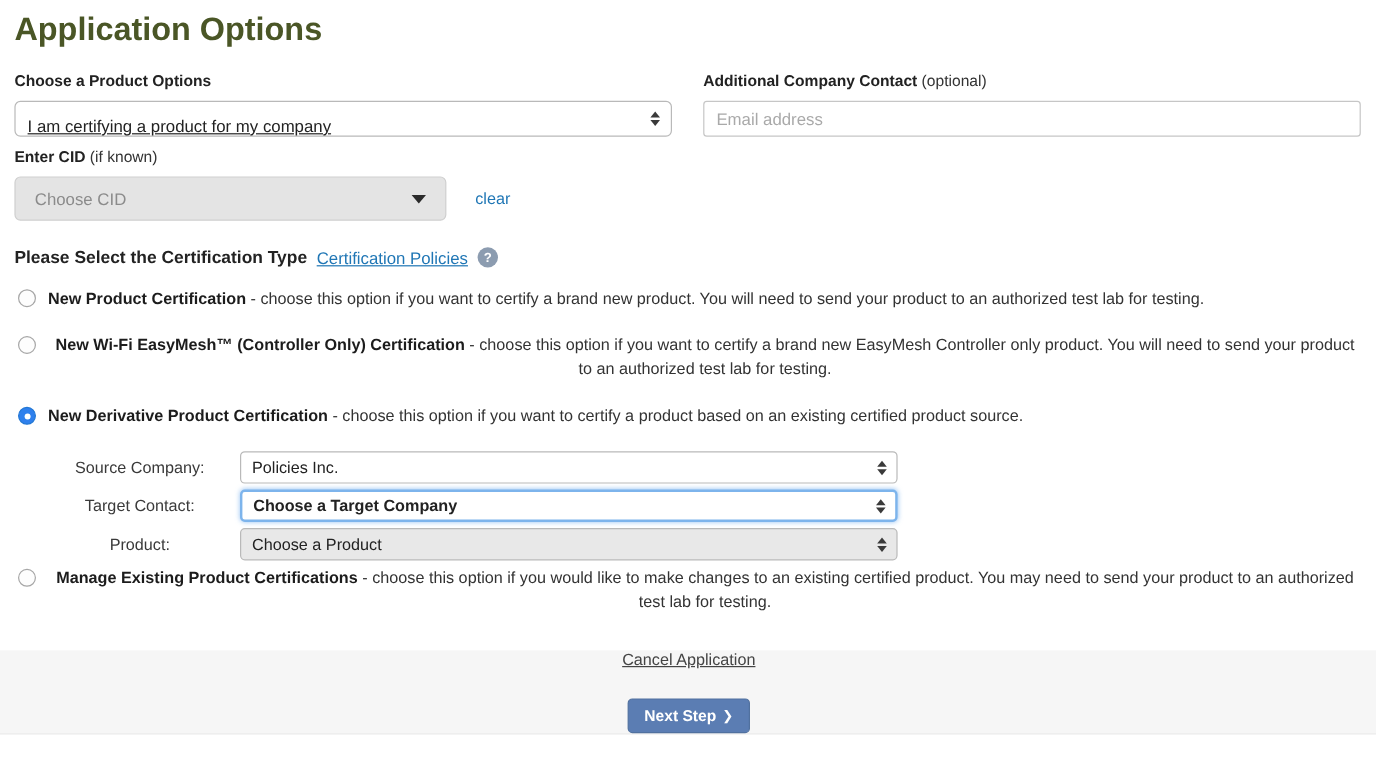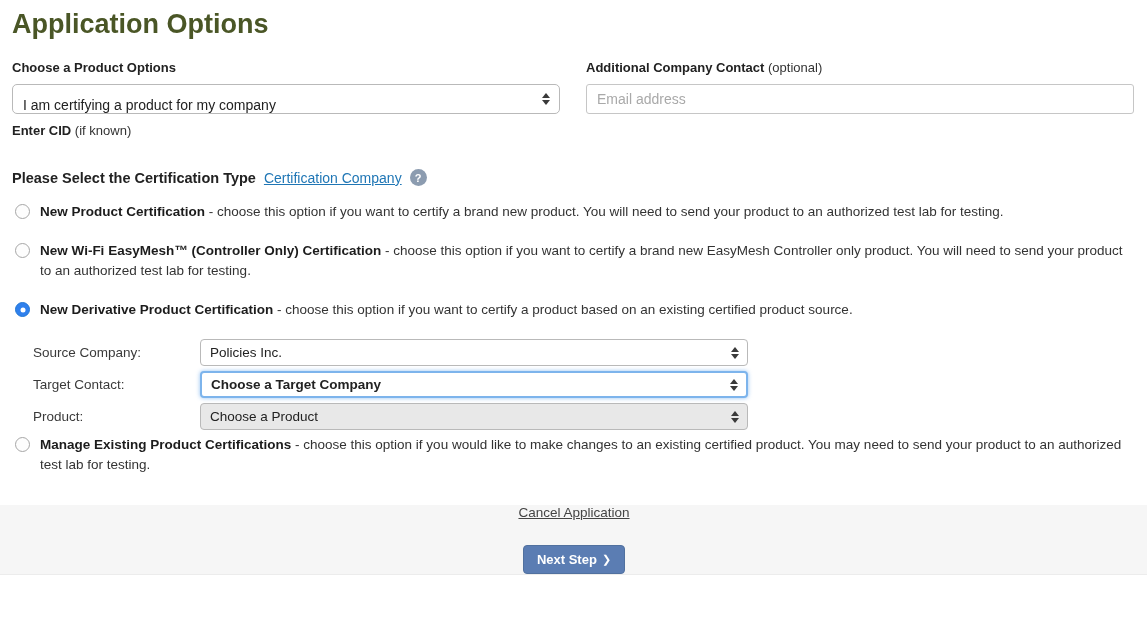--- a/index.html
+++ b/index.html
@@ -19,21 +19,21 @@
   .field-label { font-size: 13px; font-weight: bold; color: #222; margin-bottom: 9px; }
   .field-label .suffix { font-weight: normal; color: #333; }
 
   .row-top { display: flex; gap: 26px; }
   .col { width: 548px; }
 
   .select-box {
     position: relative; width: 548px; height: 30px;
     border: 1px solid #b9b9b9; border-radius: 5px; background: #fff;
     display: flex; align-items: center; padding: 12px 26px 0 10px;
-    font-size: 14px; color: #222; cursor: default;
+    font-size: 14px; color: #222; cursor: default; text-decoration: underline;
   }
   .select-box .spinner {
     position: absolute; right: 9px; top: 50%; transform: translateY(-50%);
     display: flex; flex-direction: column; align-items: center; gap: 2px;
   }
   .spinner .tri-up { width:0;height:0;border-left:4px solid transparent;border-right:4px solid transparent;border-bottom:5px solid #3a3a3a; }
   .spinner .tri-down { width:0;height:0;border-left:4px solid transparent;border-right:4px solid transparent;border-top:5px solid #3a3a3a; }
 
   .text-input {
     width: 548px; height: 30px; border: 1px solid #c6c6c6; border-radius: 3px;
@@ -59,21 +59,21 @@
 
   .cert-heading-row { margin-top: 22px; display: flex; align-items: center; gap: 8px; }
   .cert-heading { font-size: 14.5px; font-weight: bold; color: #222; }
   .policies-link { font-size: 14px; }
   .help-badge {
     width: 17px; height: 17px; border-radius: 50%; background: #8c9cb0;
     color: #fff; font-size: 11px; font-weight: bold;
     display: inline-flex; align-items: center; justify-content: center; cursor: pointer;
   }
 
-  .options-list { margin-top: 16px; }
+  .options-list { margin-top: 16px; text-align: center; }
   .option-row { display: flex; margin-bottom: 19px; }
   .option-row .radio {
     flex: 0 0 auto; width: 15px; height: 15px; margin: 2px 10px 0 3px;
     border-radius: 50%; border: 1px solid #a6a6a6; background: #fdfdfd; cursor: pointer;
     position: relative;
   }
   .option-row .radio.checked { border-color: #2277d4; background: #2f80ed; }
   .option-row .radio.checked::after {
     content:""; position:absolute; left:50%; top:50%; transform:translate(-50%,-50%);
     width:5px; height:5px; border-radius:50%; background:#fff;
@@ -127,34 +127,41 @@
         <span class="spinner">
             <span class="tri-up"></span>
             <span class="tri-down"></span>
           </span>
       </div>
 
       <div class="cid-section">
         <div class="field-label">
           <span>Enter CID</span> <span class="suffix">(if known)</span>
         </div>
+        <div class="cid-row">
+          <div class="cid-dropdown">
+            <span>Choose CID</span>
+            <span class="caret"></span>
+          </div>
+          <a class="link clear-link">clear</a>
+        </div>
       </div>
     </div>
 
     <div class="col">
       <div class="field-label">
         <span>Additional Company Contact</span> <span class="suffix">(optional)</span>
       </div>
       <input class="text-input" type="text" placeholder="Email address" style="">
     </div>
   </div>
 
   <div class="cert-heading-row">
     <span class="cert-heading">Please Select the Certification Type</span>
-    <a class="link underlined policies-link">Certification Company</a>
+    <a class="link underlined policies-link">Certification Policies</a>
     <span class="help-badge">?</span>
   </div>
 
   <div class="options-list">
 
     <div class="option-row">
       <span class="radio"></span>
       <div class="option-text">
         <span class="opt-name">New Product Certification</span><span> - choose this option if you want to certify a brand new product. You will need to send your product to an authorized test lab for testing.</span>
       </div>

